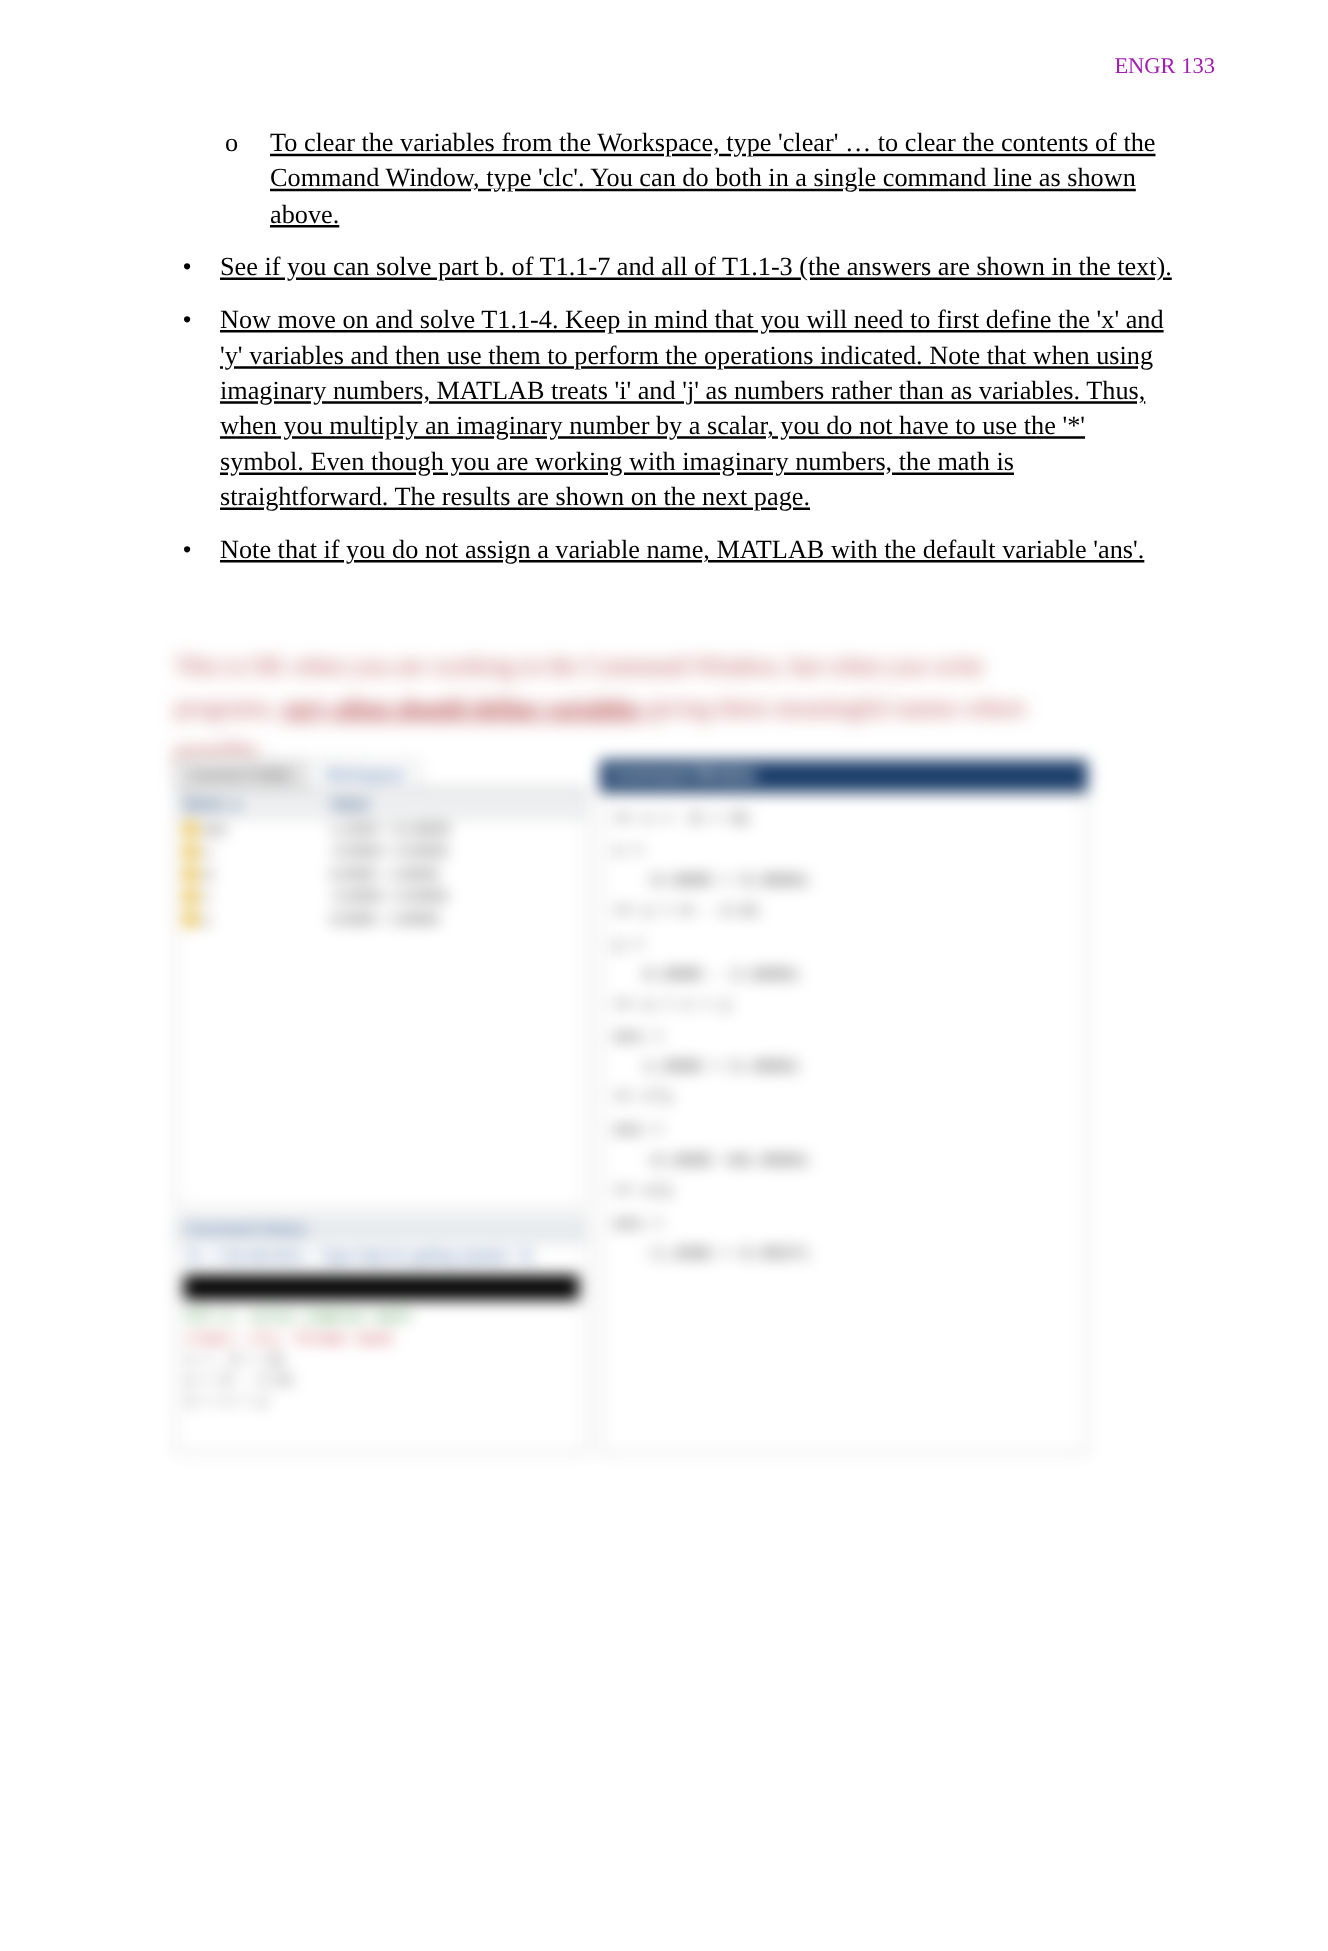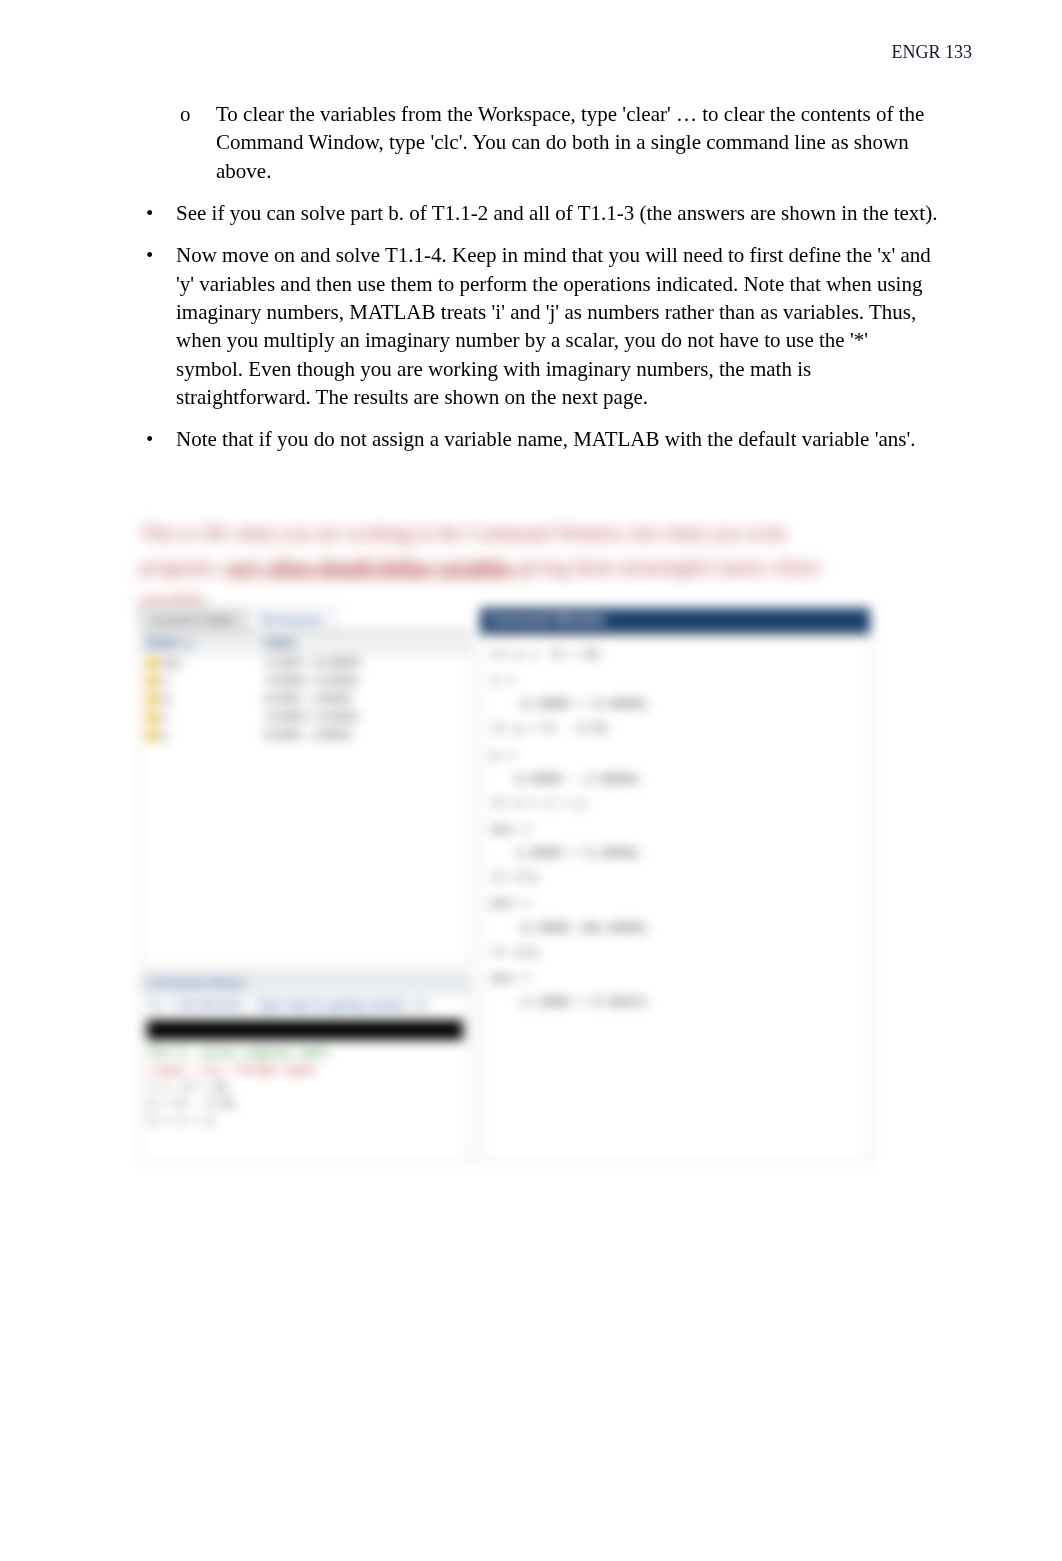--- a/index.html
+++ b/index.html
@@ -9,21 +9,21 @@
     width: 1062px;
     height: 1561px;
     position: relative;
     color: #000;
   }
   .page-header {
     position: absolute;
     top: 42px;
     right: 90px;
     font-size: 18px;
-    color: #0f172a;
+    color: #a21caf;
   }
   .content {
     position: absolute;
     top: 100px;
     left: 140px;
     width: 800px;
     font-size: 21px;
     line-height: 1.35;
   }
   .sub-item {
@@ -38,21 +38,21 @@
   .bullet-item {
     display: flex;
     margin-bottom: 14px;
   }
   .bullet-marker {
     width: 36px;
     flex-shrink: 0;
     text-align: left;
     padding-left: 6px;
   }
-  .bullet-text { flex: 1; }
+  .bullet-text { flex: 1; text-decoration: underline; }
   .blurred-region {
     position: absolute;
     top: 520px;
     left: 140px;
     width: 780px;
   }
   .blurred-text {
     filter: blur(7px);
     color: #b34646;
     font-size: 20px;
@@ -196,21 +196,21 @@
 
 <div class="content">
 
   <div class="sub-item">
     <div class="sub-marker">o</div>
     <div class="bullet-text">To clear the variables from the Workspace, type 'clear' … to clear the contents of the Command Window, type 'clc'.   You can do both in a single  command line as shown above.</div>
   </div>
 
   <div class="bullet-item">
     <div class="bullet-marker">•</div>
-    <div class="bullet-text">See if you can solve part b. of T1.1-2 and all of T1.1-3 (the answers are shown in the text).</div>
+    <div class="bullet-text">See if you can solve part b. of T1.1-7 and all of T1.1-3 (the answers are shown in the text).</div>
   </div>
 
   <div class="bullet-item">
     <div class="bullet-marker">•</div>
     <div class="bullet-text">Now move on and solve T1.1-4.  Keep in mind that you will need to first define the 'x' and 'y' variables and then use them to perform  the operations indicated.  Note that when using imaginary numbers, MATLAB treats 'i' and 'j' as numbers rather than as variables.  Thus, when you multiply an imaginary number by a scalar, you do not have to use the '*' symbol.  Even though you are working with imaginary numbers, the math is straightforward.  The results are shown on the next page.</div>
   </div>
 
   <div class="bullet-item">
     <div class="bullet-marker">•</div>
     <div class="bullet-text">Note that if you do not assign a variable name, MATLAB with the default variable 'ans'. </div>

